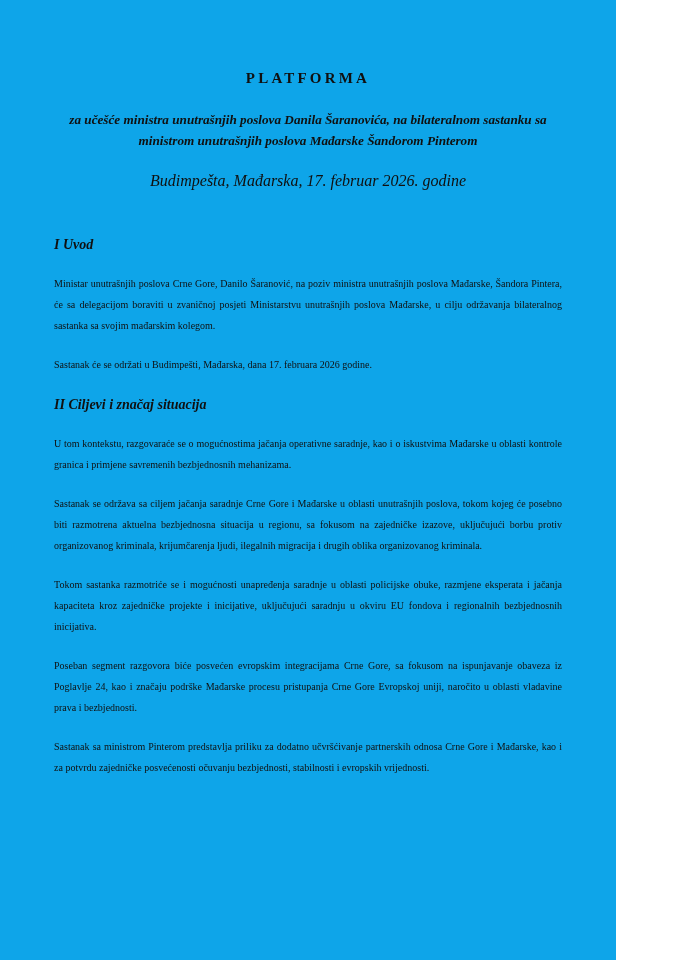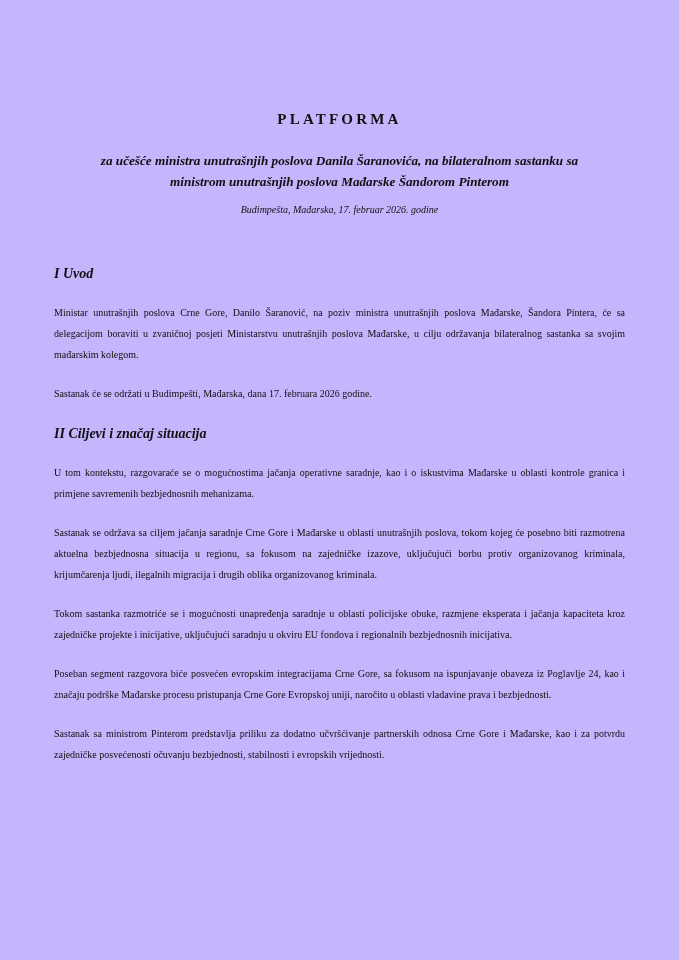--- a/index.html
+++ b/index.html
@@ -11,24 +11,24 @@
   body {
     width: 679px;
     height: 960px;
     font-family: "Liberation Serif", "DejaVu Serif", serif;
     color: #101010;
     -webkit-font-smoothing: antialiased;
   }
 
   .page {
     box-sizing: border-box;
-    width: 679px;
+    width: 616px;
     height: 960px;
-    background: #c4b5fd;
-    padding: 110px 54px 40px 54px;
+    background: #0ea5e9;
+    padding: 69px 54px 40px 54px;
     position: relative;
   }
 
   .doc-header {
     text-align: center;
   }
 
   .doc-title {
     font-family: "Liberation Serif", "DejaVu Serif", serif;
     font-weight: bold;
@@ -37,28 +37,28 @@
     letter-spacing: 3.2px;
     margin: 0 0 22px 0;
     line-height: 1.2;
   }
 
   .doc-subtitle {
     font-weight: bold;
     font-style: italic;
     font-size: 13.2px;
     line-height: 21px;
-    margin: 0 auto 8px auto;
+    margin: 0 auto 20px auto;
     max-width: 530px;
   }
 
   .doc-place-date {
     font-weight: normal;
     font-style: italic;
-    font-size: 10px;
+    font-size: 16px;
     line-height: 20px;
     margin: 0 0 44px 0;
   }
 
   .section-heading {
     font-weight: bold;
     font-style: italic;
     font-size: 14px;
     line-height: 20px;
     margin: 0 0 18px 0;

